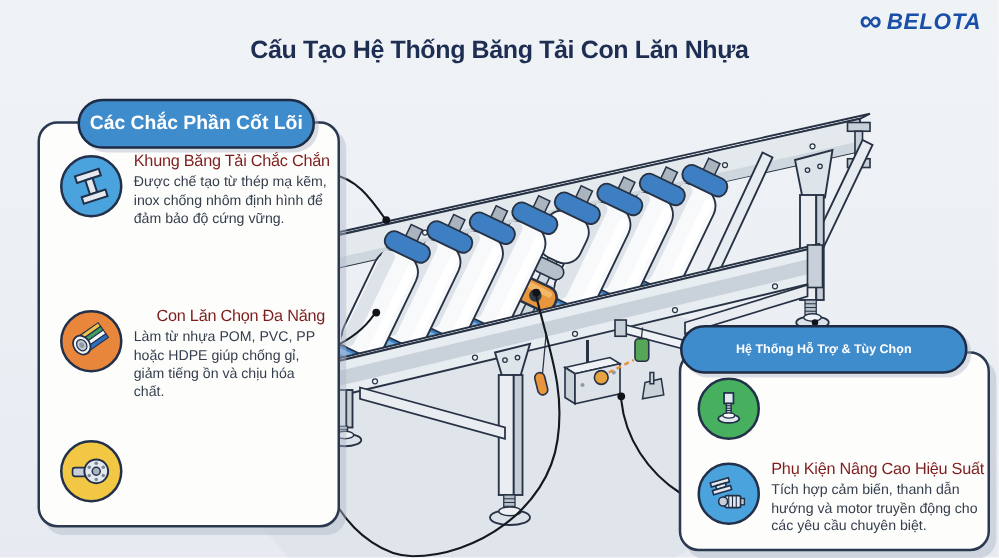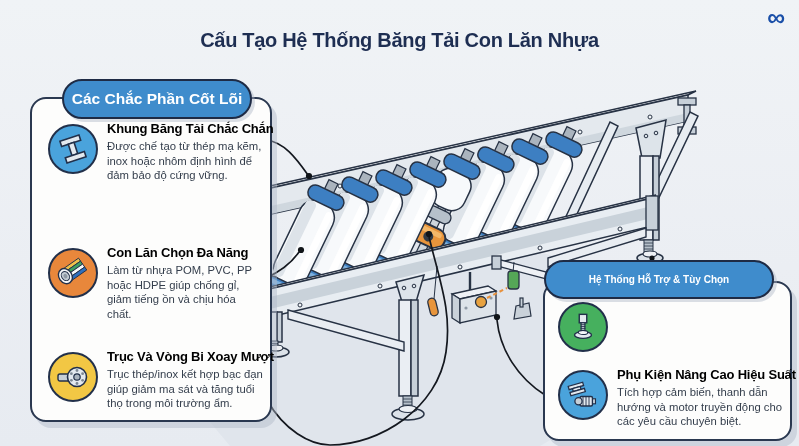--- a/index.html
+++ b/index.html
@@ -34,21 +34,21 @@
   .item{position:absolute;display:flex;gap:9px;align-items:flex-start;}
   .item .ic{
     width:46px;height:46px;border-radius:50%;border:2.5px solid #22304a;flex:0 0 auto;
     display:flex;align-items:center;justify-content:center;margin-top:3px;
   }
   .ic-blue{background:#4aa3dc;}
   .ic-orange{background:#e8873b;}
   .ic-yellow{background:#f2c744;}
   .ic-green{background:#46b05e;}
   .item .txt{display:flex;flex-direction:column;gap:3px;}
-  .item .t{font-size:13px;font-weight:700;color:#000000;white-space:nowrap;letter-spacing:-0.2px;}
+  .item .t{font-size:13px;font-weight:400;color:#7f1d1d;white-space:nowrap;letter-spacing:-0.2px;text-align:right;}
   .item .d{font-size:11.3px;line-height:1.3;color:#343e4c;}
   .panel-core .item{left:16px;width:212px;}
   .panel-core .item .txt{width:158px;}
   .core-item-0{top:22px;}
   .core-item-1{top:146px;}
   .core-item-2{top:250px;}
   .panel-support .item{left:13px;width:226px;}
   .panel-support .item .txt{width:174px;}
   .support-item-0{top:16px;}
   .support-item-1{top:84px;}
@@ -209,36 +209,37 @@
     <circle cx="301" cy="250" r="3.1"></circle>
     <circle cx="429" cy="234" r="3.1"></circle>
     <circle cx="652" cy="258" r="2.6"></circle>
     <circle cx="497" cy="317" r="3.1"></circle>
   </g>
 </svg>
 
 <h1 class="title">Cấu Tạo Hệ Thống Băng Tải Con Lăn Nhựa</h1>
 <div class="brand">
   <span class="inf">∞</span>
+  <span class="name">BELOTA</span>
 </div>
 
 <div class="panel panel-core">
   <div class="item core-item-0">
     <div class="ic ic-blue">
       <svg width="32" height="32" viewBox="0 0 32 32">
         <g transform="rotate(-18 16 16)" fill="#e3e9ef" stroke="#22304a" stroke-width="1.6">
           <rect x="6" y="4.5" width="20" height="5.5"></rect>
           <rect x="13" y="10" width="6" height="12"></rect>
           <rect x="6" y="22" width="20" height="5.5"></rect>
         </g>
       </svg>
     </div>
     <div class="txt">
       <div class="t">Khung Băng Tải Chắc Chắn</div>
-      <div class="d">Được chế tạo từ thép mạ kẽm, inox hoặc nhôm định hình để đảm bảo độ cứng vững.</div>
+      <div class="d">Được chế tạo từ thép mạ kẽm, inox chống nhôm định hình để đảm bảo độ cứng vững.</div>
     </div>
   </div>
   <div class="item core-item-1">
     <div class="ic ic-orange">
       <svg width="34" height="34" viewBox="0 0 34 34">
         <g transform="rotate(-35 17 17)">
           <rect x="8" y="8" width="22" height="3.6" fill="#f0c14b" stroke="#22304a" stroke-width="0.9"></rect>
           <rect x="8" y="11.6" width="22" height="3.6" fill="#3f9e62" stroke="#22304a" stroke-width="0.9"></rect>
           <rect x="8" y="15.2" width="22" height="3.6" fill="#f5f7f9" stroke="#22304a" stroke-width="0.9"></rect>
           <rect x="8" y="18.8" width="22" height="3.6" fill="#2e6fbd" stroke="#22304a" stroke-width="0.9"></rect>
@@ -262,24 +263,20 @@
           <circle cx="20" cy="9.5" r="1.4"></circle>
             <circle cx="25.6" cy="12.7" r="1.4"></circle>
             <circle cx="25.6" cy="19.3" r="1.4"></circle>
           <circle cx="20" cy="22.5" r="1.4"></circle>
             <circle cx="14.4" cy="19.3" r="1.4"></circle>
             <circle cx="14.4" cy="12.7" r="1.4"></circle>
         </g>
         <circle cx="20" cy="16" r="3.2" fill="#aab4be" stroke="#22304a" stroke-width="1.2"></circle>
       </svg>
     </div>
-    <div class="txt">
-      <div class="t">Trục Và Vòng Bi Xoay Mượt</div>
-      <div class="d">Trục thép/inox kết hợp bạc đạn giúp giảm ma sát và tăng tuổi thọ trong môi trường ẩm.</div>
-    </div>
   </div>
 </div>
 <div class="pill pill-core">Các Chắc Phần Cốt Lõi</div>
 
 <div class="panel panel-support">
   <div class="item support-item-0">
     <div class="ic ic-green">
       <svg width="30" height="30" viewBox="0 0 32 32">
         <rect x="12" y="2.5" width="8" height="9" fill="#e3e9ef" stroke="#22304a" stroke-width="1.5"></rect>
         <rect x="14" y="11.5" width="4" height="8.5" fill="#c6cfd8" stroke="#22304a" stroke-width="1.2"></rect>

